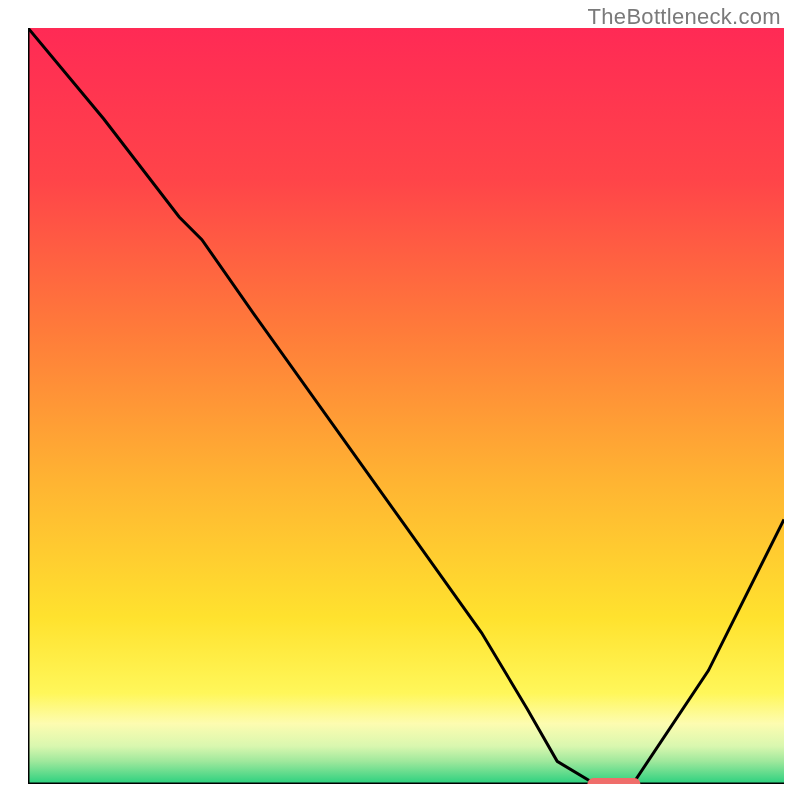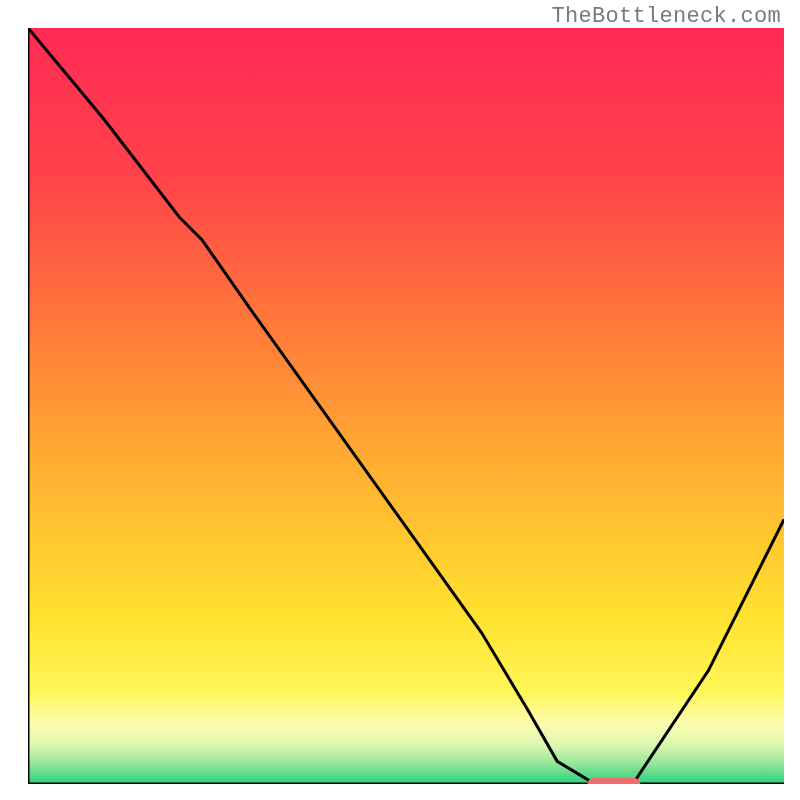--- a/index.html
+++ b/index.html
@@ -7,21 +7,20 @@
     padding: 0;
     width: 800px;
     height: 800px;
     background: #ffffff;
     font-family: Arial, Helvetica, sans-serif;
   }
   .page {
     position: relative;
     width: 791px;
     height: 800px;
-    font-family: Liberation Mono, monospace;
   }
   .watermark {
     position: absolute;
     top: 4px;
     right: 10px;
     font-size: 22px;
     font-weight: 500;
     color: #7a7a7a;
     letter-spacing: 0.3px;
   }

